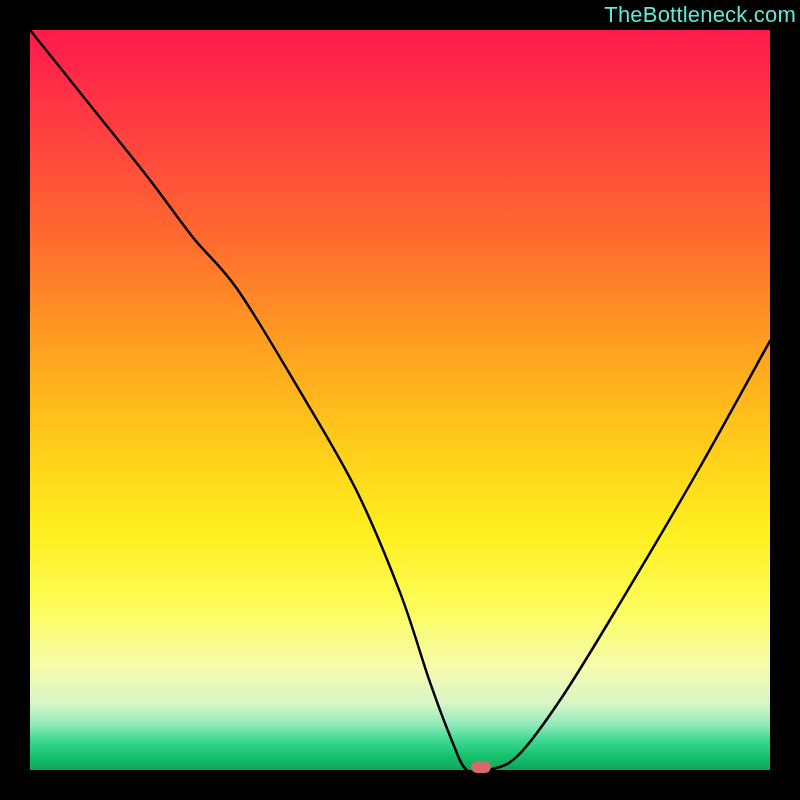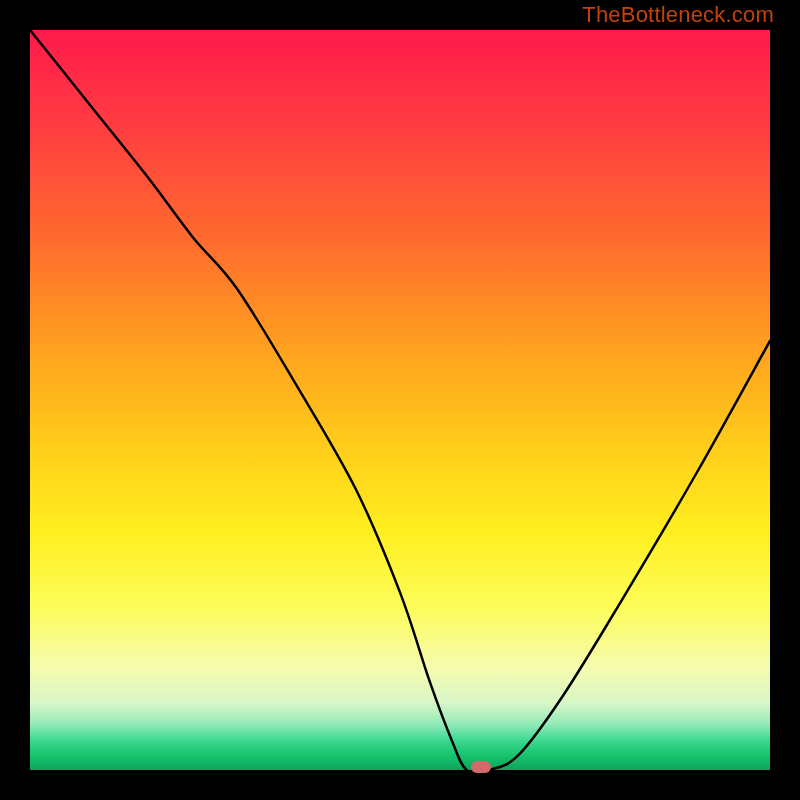--- a/index.html
+++ b/index.html
@@ -11,23 +11,23 @@
     font-family: Arial, Helvetica, sans-serif;
     overflow: hidden;
   }
   .wrap {
     position: relative;
     width: 800px;
     height: 800px;
   }
   .watermark {
     position: absolute;
-    right: 26px;
+    right: 4px;
     top: 2px;
-    color: #c2410c;
+    color: #5eead4;
     font-size: 22px;
     font-weight: 500;
     letter-spacing: 0.2px;
     user-select: none;
   }
   .plot-area {
     position: absolute;
     left: 30px;
     top: 30px;
     width: 740px;

